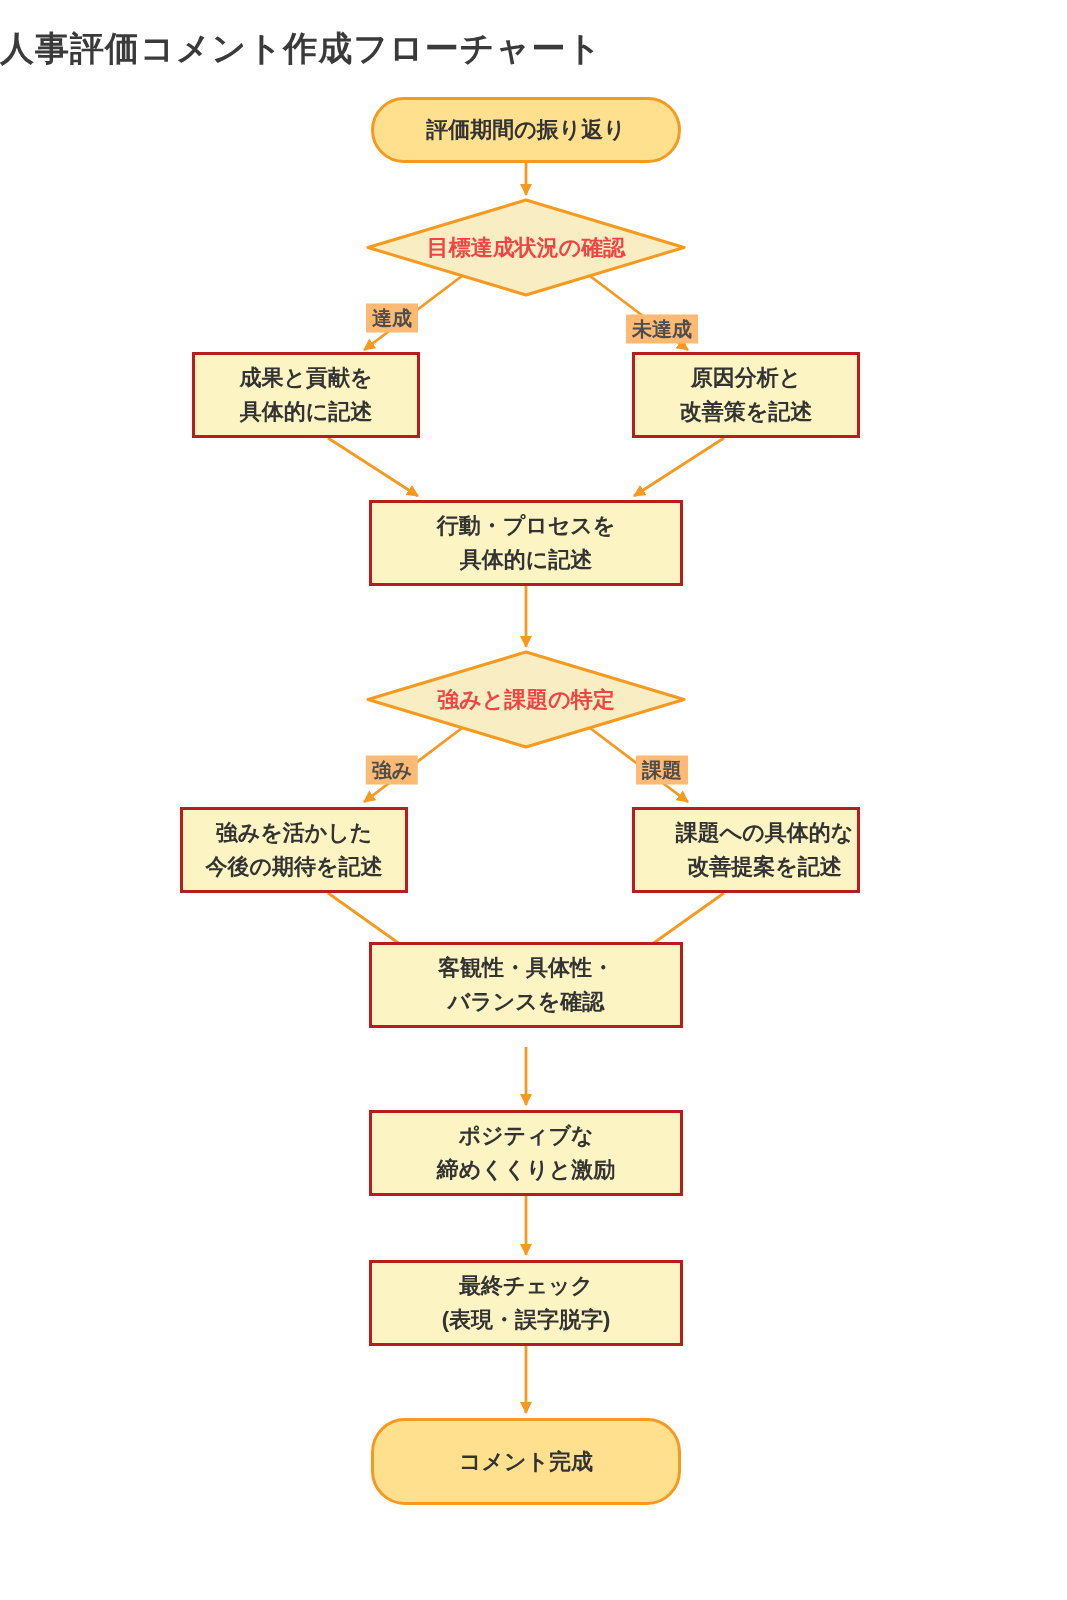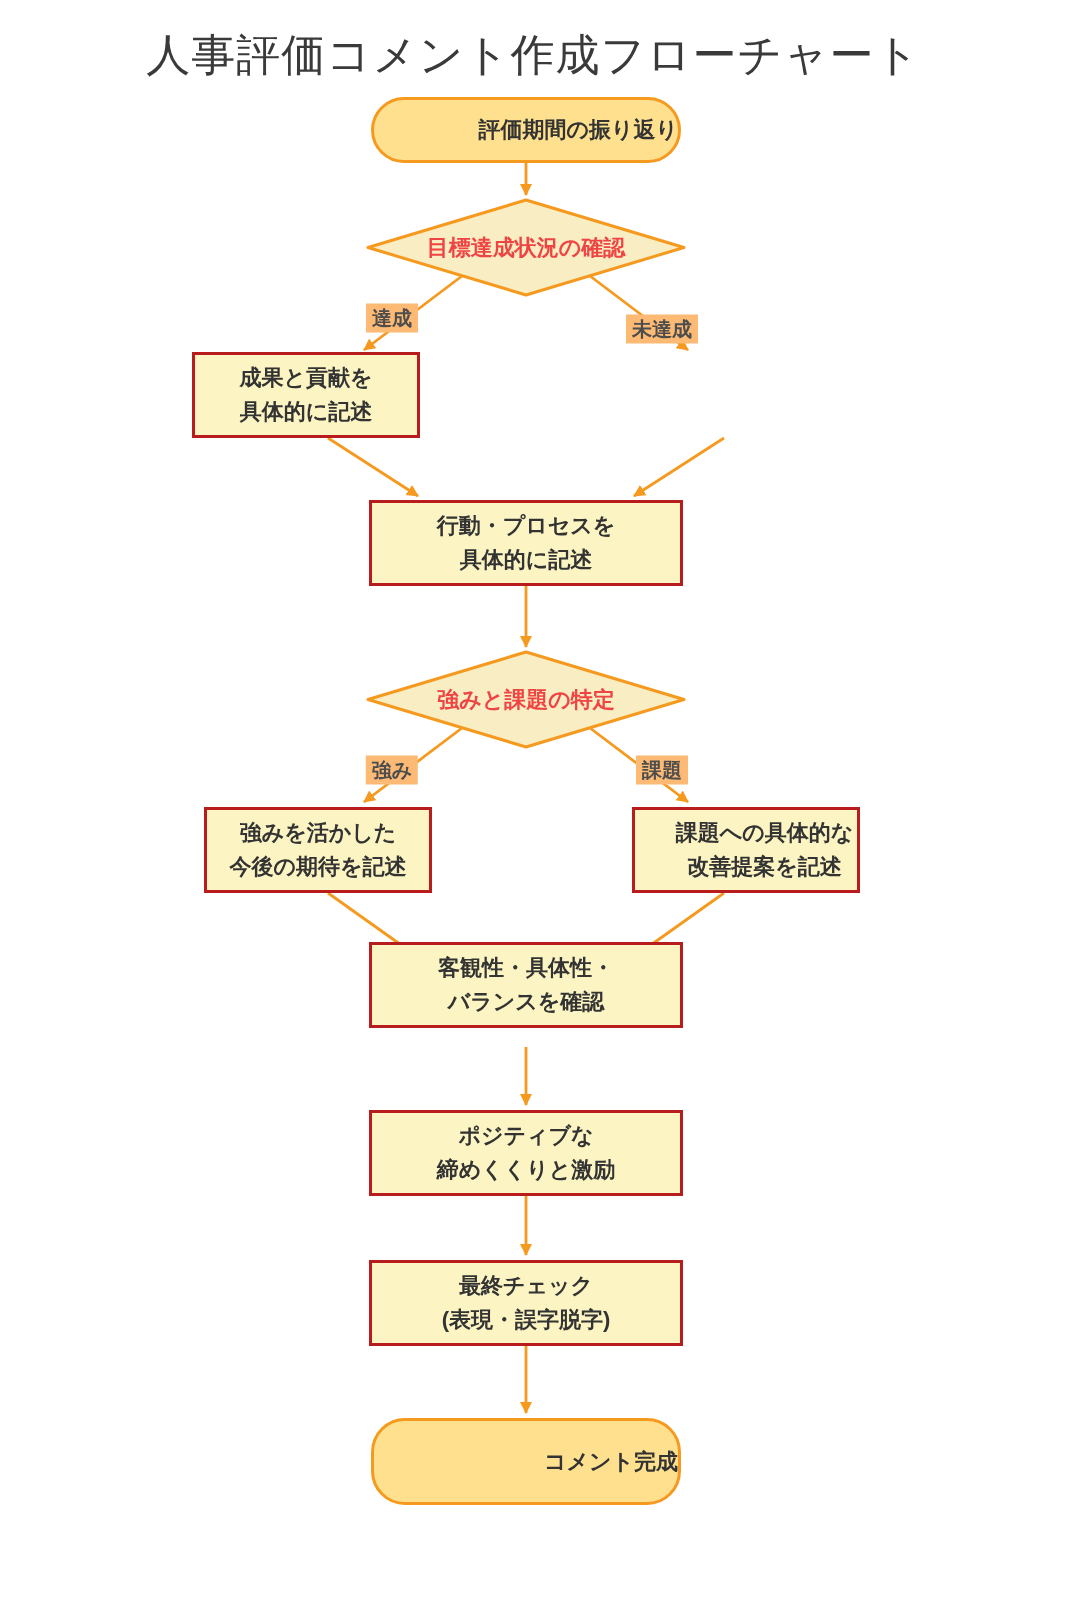--- a/index.html
+++ b/index.html
@@ -14,23 +14,23 @@
     height: 1600px;
     background: #ffffff;
     overflow: hidden;
   }
   .title {
     position: absolute;
     top: 26px;
     left: 0;
     width: 100%;
     margin: 0;
-    text-align: center;
-    font-size: 44px;
-    font-weight: normal;
+    text-align: left;
+    font-size: 34px;
+    font-weight: bold;
     color: #3a3a3a;
     letter-spacing: 1px;
   }
   .edges {
     position: absolute;
     top: 0;
     left: 0;
   }
   .node {
     position: absolute;
@@ -42,21 +42,20 @@
     text-align: center;
     font-size: 22px;
     font-weight: bold;
     color: #333333;
     line-height: 34px;
   }
   .stadium {
     background: #FFE08F;
     border: 3.5px solid #F5991F;
     border-radius: 34px;
-    align-items: flex-end;
   }
   .rect {
     background: #FCF5C3;
     border: 3px solid #b91c1c;
   }
   .dlabel {
     position: absolute;
     display: flex;
     align-items: center;
     justify-content: center;
@@ -117,27 +116,31 @@
 
   <div class="dlabel" style="left:368px; top:200px; width:316px; height:95px;">目標達成状況の確認</div>
 
   <div class="dlabel" style="left:368px; top:652px; width:316px; height:95px;">強みと課題の特定</div>
 
   <div class="node rect" style="left:192px; top:352px; width:228px; height:86px;">
     <span class="line2">成果と貢献を</span>
     <span class="line2">具体的に記述</span>
   </div>
 
+  <div class="node rect" style="left:632px; top:352px; width:228px; height:86px;">
+    <span class="line2">原因分析と</span>
+    <span class="line2">改善策を記述</span>
+  </div>
 
   <div class="node rect" style="left:369px; top:500px; width:314px; height:86px;">
     <span class="line2">行動・プロセスを</span>
     <span class="line2">具体的に記述</span>
   </div>
 
-  <div class="node rect" style="left:204px; top:807px; width:228px; height:86px;">
+  <div class="node rect" style="left:180px; top:807px; width:228px; height:86px;">
     <span class="line2">強みを活かした</span>
     <span class="line2">今後の期待を記述</span>
   </div>
 
   <div class="node rect" style="left:632px; top:807px; width:228px; height:86px;padding-left:37px;">
     <span class="line2">課題への具体的な</span>
     <span class="line2">改善提案を記述</span>
   </div>
 
   <div class="node rect" style="left:369px; top:942px; width:314px; height:86px;">

